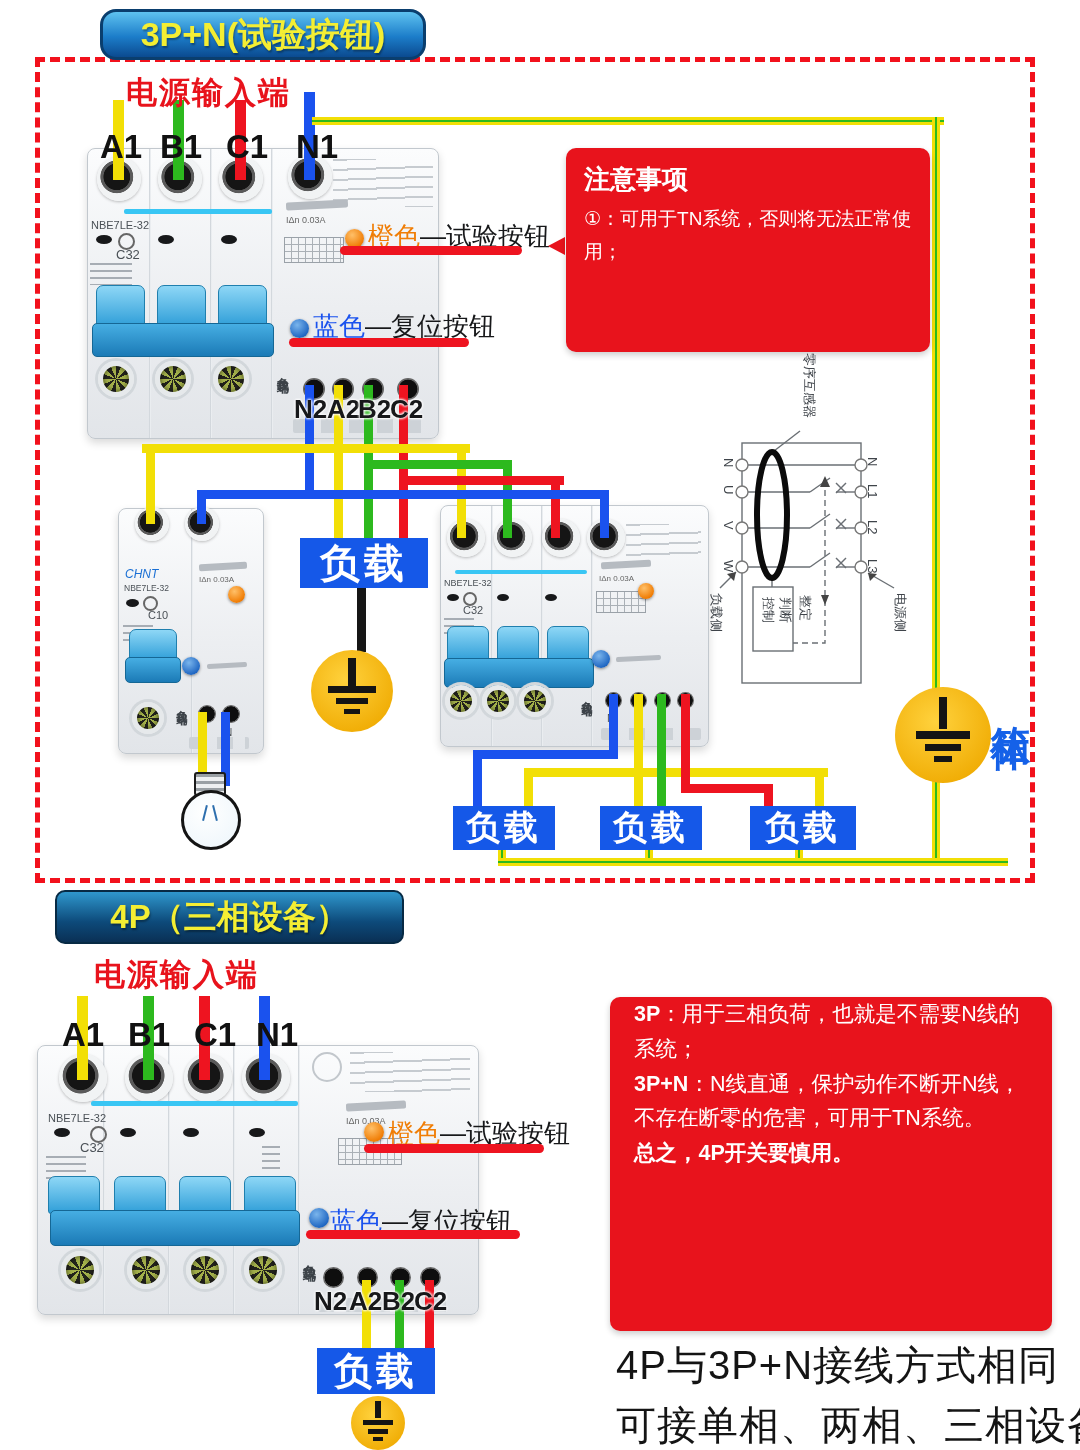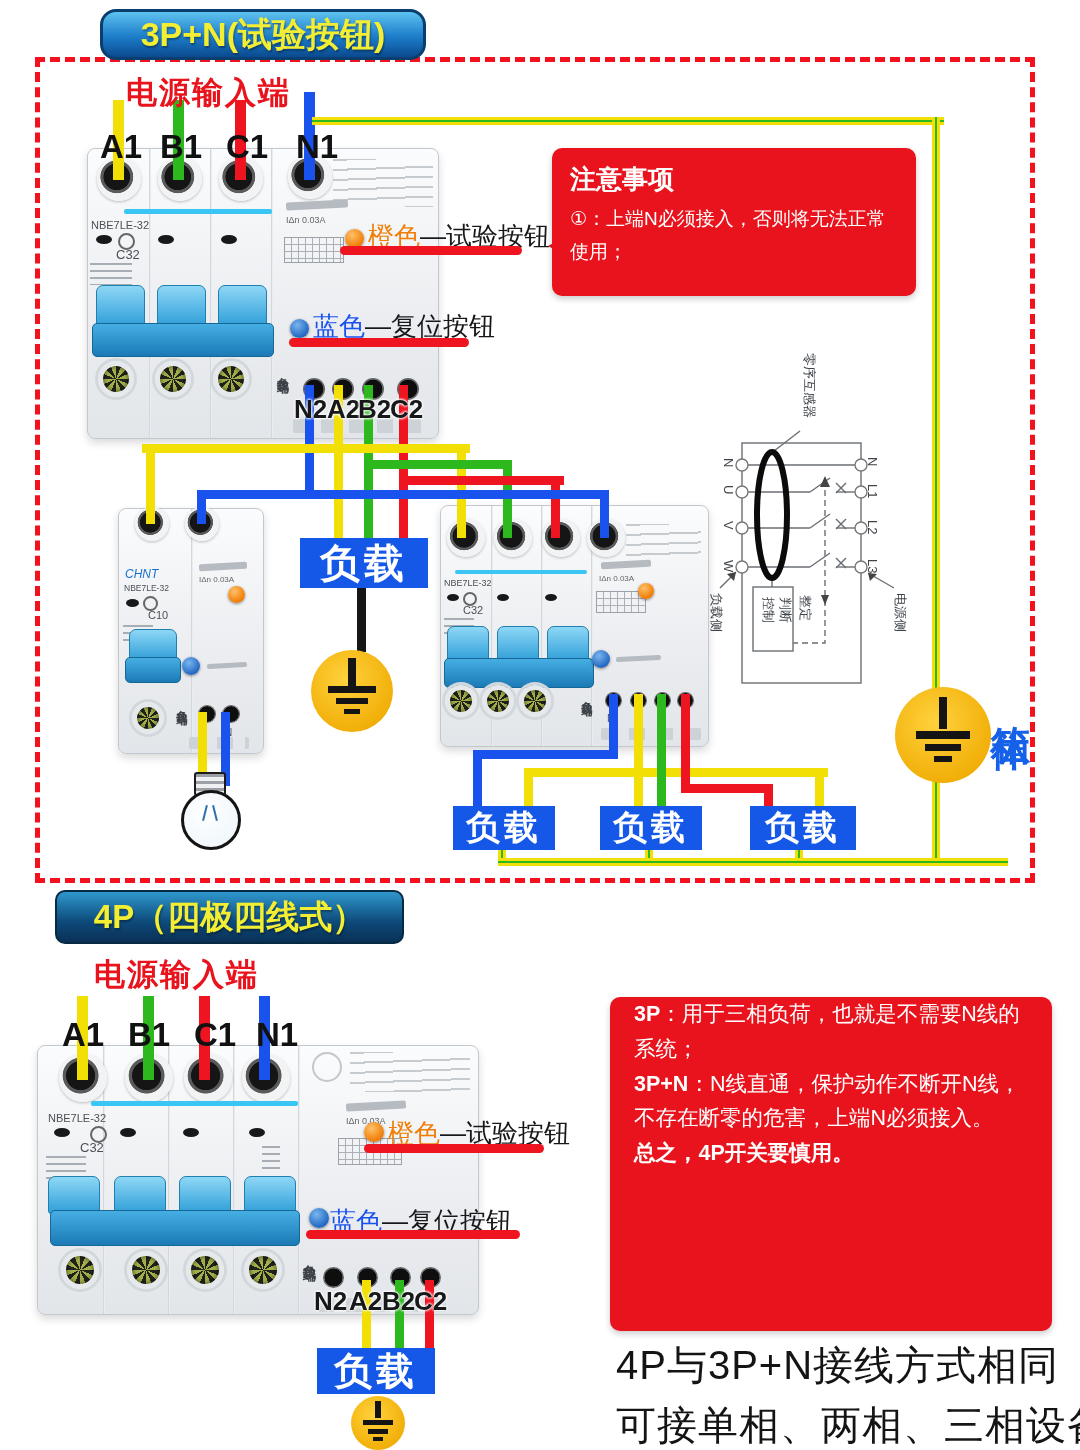--- a/index.html
+++ b/index.html
@@ -323,28 +323,28 @@
   <div class="btnlabel" style="left:368px;top:219px">
     <span class="cword-o">橙色</span><span>—试验按钮</span>
   </div>
   <div class="ul-red" style="left:340px;top:246px;width:182px;height:9px"></div>
   <div class="btnlabel" style="left:313px;top:309px">
     <span class="cword-b">蓝色</span><span>—复位按钮</span>
   </div>
   <div class="ul-red" style="left:289px;top:338px;width:180px;height:9px"></div>
 
   <div class="tri" style="left:548px;top:237px"></div>
-  <div class="redbox" style="left:552px;top:148px;width:364px;height:148px">
+  <div class="redbox" style="left:566px;top:148px;width:364px;height:204px">
     <div class="notes-title">注意事项</div>
     <div class="notes-body">
-      <div>①：上端N必须接入，否则将无法正常使用；</div>
+      <div>①：可用于TN系统，否则将无法正常使用；</div>
     </div>
   </div>
 
-  <div class="banner b2" style="left:55px;top:890px;width:345px;height:50px">4P（四极四线式）</div>
+  <div class="banner b2" style="left:55px;top:890px;width:345px;height:50px">4P（三相设备）</div>
   <span class="redlabel" style="left:94px;top:954px">电源输入端</span>
 
   <div class="breaker" style="left:37px;top:1045px;width:440px;height:268px">
     <div class="psep" style="left:65px"></div>
     <div class="psep" style="left:130px"></div>
     <div class="psep" style="left:195px"></div>
     <div class="psep" style="left:260px"></div>
     <div class="termb" style="left:21px;top:8px;width:48px;height:48px"></div>
     <div class="termb" style="left:87px;top:8px;width:48px;height:48px"></div>
     <div class="termb" style="left:146px;top:8px;width:48px;height:48px"></div>
@@ -413,21 +413,21 @@
   <div class="gnd" style="left:351px;top:1396px;width:54px;height:54px">
     <div class="gpart" style="top:5px;width:6px;height:17px"></div>
     <div class="gpart" style="top:24px;width:30px;height:5px"></div>
     <div class="gpart" style="top:33px;width:20px;height:5px"></div>
     <div class="gpart" style="top:41px;width:10px;height:4px"></div>
   </div>
 
   <div class="redbox" style="left:610px;top:997px;width:442px;height:334px">
     <div class="diff-body">
       <p><b>3P</b><span>：用于三相负荷，也就是不需要N线的系统；</span></p>
-      <p><b>3P+N</b><span>：N线直通，保护动作不断开N线，不存在断零的危害，上端N必须接入。</span></p>
+      <p><b>3P+N</b><span>：N线直通，保护动作不断开N线，不存在断零的危害，可用于TN系统。</span></p>
       <p style="font-weight:bold">总之，4P开关要慎用。</p>
     </div>
   </div>
 
   <div class="footer" style="left:616px;top:1338px">4P与3P+N接线方式相同</div>
   <div class="footer" style="left:616px;top:1398px">可接单相、两相、三相设备</div>
 
 </div>
 
 </body></html>

